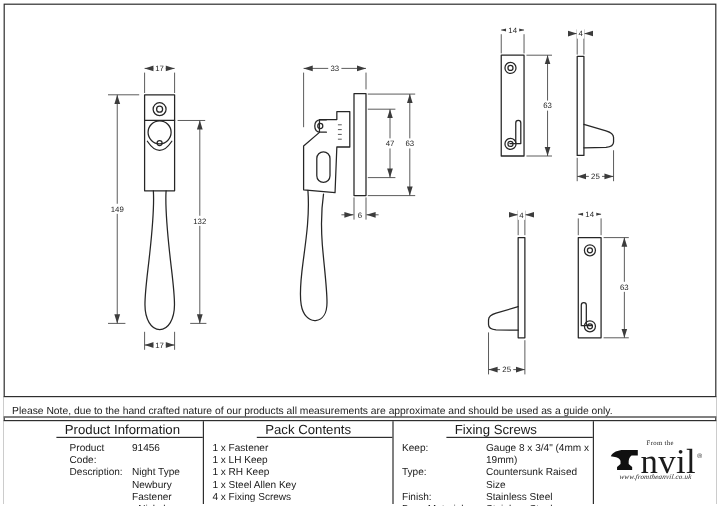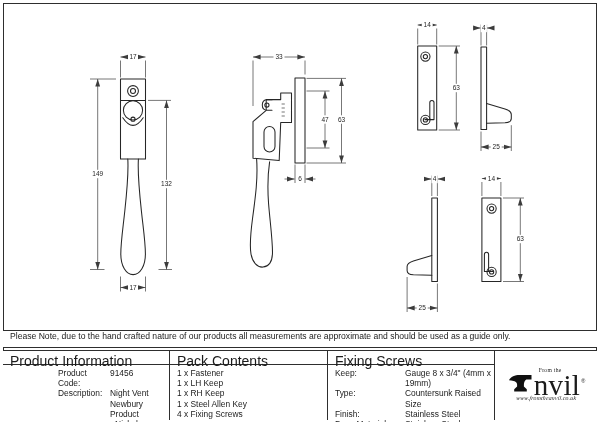--- a/index.html
+++ b/index.html
@@ -10,28 +10,28 @@
   .frame{position:absolute;left:3px;top:3px;right:3px;bottom:2.5px;
     border:1.4px solid #2e2e2e;box-sizing:border-box;pointer-events:none;}
   svg.drw{position:absolute;left:0;top:0;}
   .part{fill:none;stroke:#262626;stroke-width:1.05;stroke-linejoin:round;stroke-linecap:round;}
   .dim{fill:none;stroke:#4a4a4a;stroke-width:0.75;}
   .tick{fill:none;stroke:#3a3a3a;stroke-width:0.7;}
   .mask{fill:#ffffff;}
   .dimtxt{font-family:"Liberation Sans",sans-serif;font-size:6.5px;fill:#1e1e1e;text-anchor:middle;}
   .note-bar{position:absolute;left:3px;right:3px;top:329.5px;height:18px;
     border-top:1.3px solid #2e2e2e;border-bottom:1.3px solid #2e2e2e;box-sizing:border-box;
-    display:flex;align-items:flex-start;padding-left:7px;font-size:8.6px;background:#fff;}
+    display:flex;align-items:flex-end;padding-left:7px;font-size:8.6px;background:#fff;}
   .info{position:absolute;left:3px;right:3px;top:349.5px;bottom:2.5px;
     border-top:1.3px solid #2e2e2e;display:flex;box-sizing:border-box;background:#fff;}
   .col{box-sizing:border-box;border-right:1.2px solid #2e2e2e;}
   .w1{width:167px}.w2{width:158px}.w3{width:167px}
   .w4{flex:1;border-right:none;display:flex;align-items:center;justify-content:center;}
   .hd{height:14.5px;border-bottom:1.2px solid #2e2e2e;box-sizing:border-box;
-    padding:2.5px 0 0 7px;font-size:14px;}
+    padding:2.5px 0 0 7px;font-size:11px;margin-left:44px;}
   .bd{padding:3px 0 0 7px;font-size:8.4px;line-height:10.2px;}
   .kv{display:flex;}
   .k1{width:52px;flex:none;margin-left:48px;}
   .k3{width:70px;flex:none;}
   .logo{position:relative;text-align:center;margin-bottom:4px;}
   .logo-row{display:flex;align-items:flex-end;justify-content:center;position:relative;padding-top:7px;}
   .fromthe{position:absolute;top:2px;left:31px;font-family:"Liberation Serif",serif;
     font-size:5.6px;letter-spacing:0.3px;}
   .brand{font-family:"Liberation Serif",serif;font-size:29px;line-height:15px;letter-spacing:0.3px;}
   .reg{font-size:5.5px;position:relative;top:-9px;left:1px;}
@@ -224,21 +224,21 @@
 
   <div class="col w1">
     <div class="hd">Product Information</div>
     <div class="bd">
       <div class="kv">
         <span class="k1">Product Code:</span>
         <span>91456</span>
       </div>
       <div class="kv">
         <span class="k1">Description:</span>
-        <span>Night Vent Newbury Product</span>
+        <span>Night Type Newbury Fastener</span>
       </div>
       <div class="kv">
         <span class="k1"></span>
         <span>- Nickel</span>
       </div>
       <div class="kv">
         <span class="k1">Finish:</span>
         <span>Polished Nickel</span>
       </div>
 

